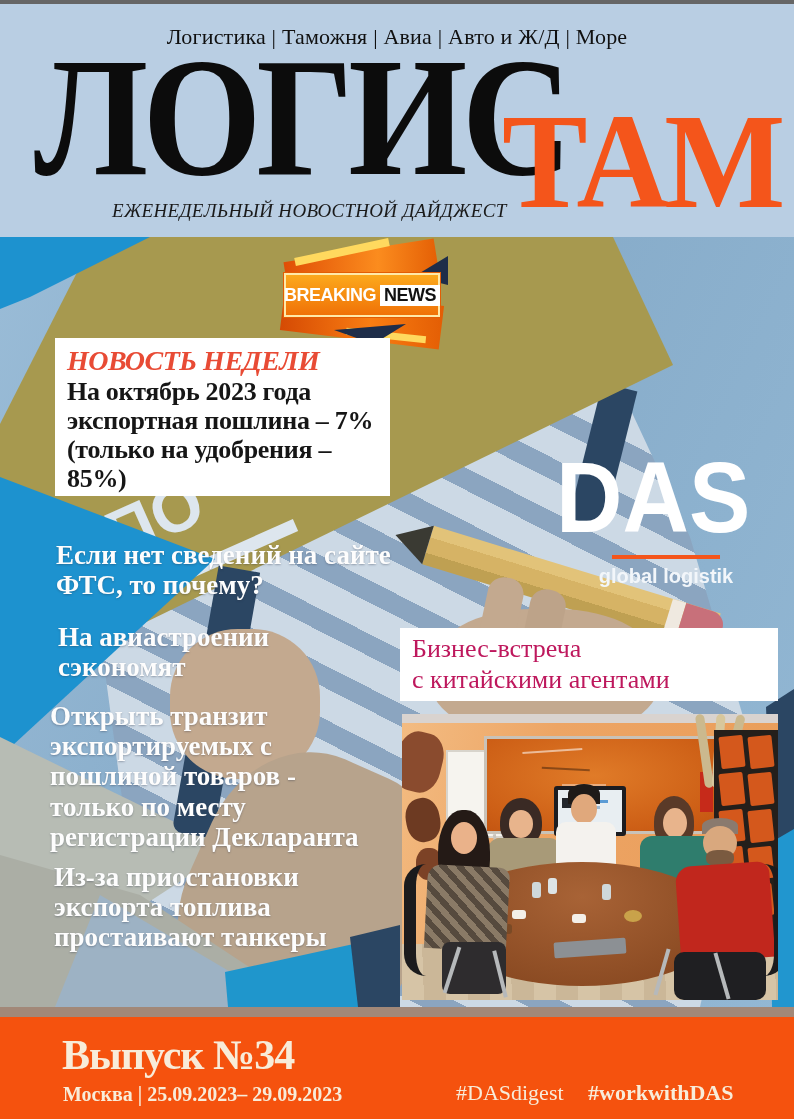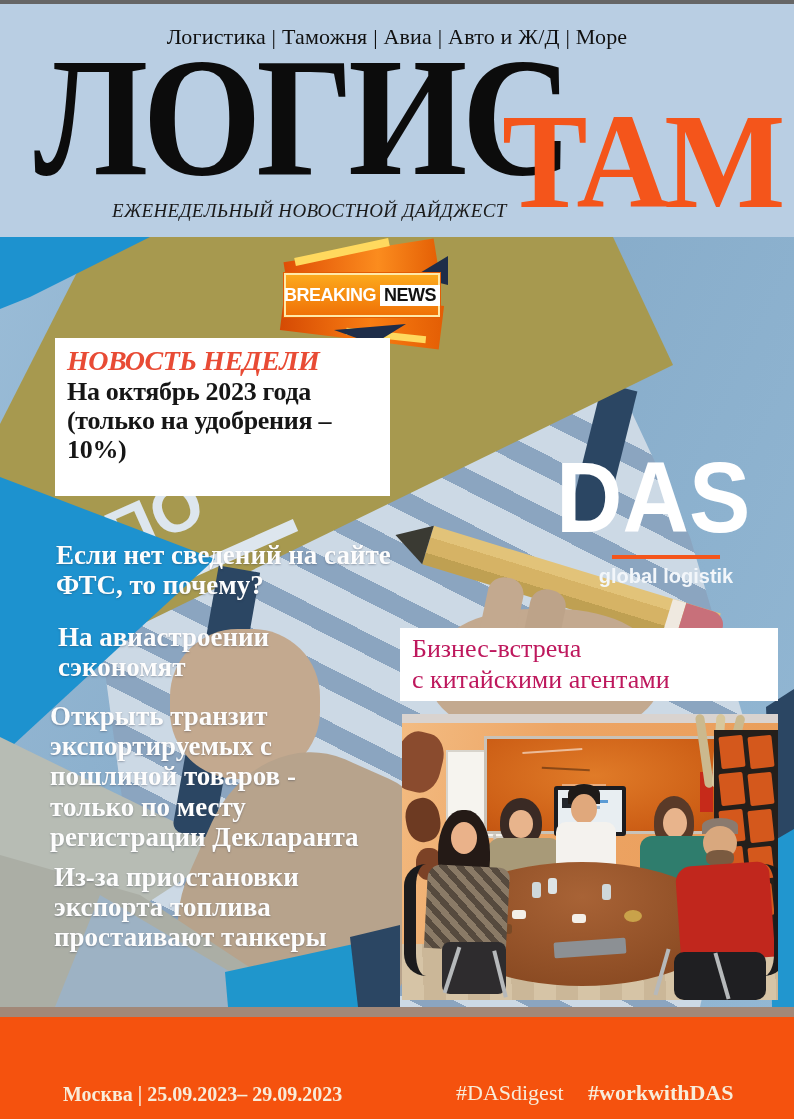--- a/index.html
+++ b/index.html
@@ -199,22 +199,23 @@
       <div class="fold2"></div>
       <div class="banner">
         <span class="w1">BREAKING</span>
         <span class="w2">NEWS</span>
       </div>
     </div>
 
     <div class="newsbox">
       <div class="label">НОВОСТЬ НЕДЕЛИ</div>
       <span class="line">На октябрь 2023 года</span>
+      <span class="line">экспортная пошлина – 7%</span>
       <span class="line">(только на удобрения –</span>
-      <span class="line">10%)</span>
+      <span class="line">85%)</span>
     </div>
 
     <div class="headline h2">На авиастроении сэкономят</div>
     <div class="headline h1">Если нет сведений на сайте ФТС, то почему?</div>
     <div class="headline h3">Открыть транзит экспортируемых с пошлиной товаров - только по месту регистрации Декларанта</div>
     <div class="headline h4">Из-за приостановки экспорта топлива простаивают танкеры</div>
 
     <div class="das">
       <div class="name">DAS</div>
       <div class="rule"></div>
@@ -312,18 +313,19 @@
         <div class="body" style="left:272px;top:238px;width:92px;height:48px;background:#1f1f22;border-radius:10px;"></div>
       </div>
       <div class="chairR"></div>
       <div class="cleg" style="left:258px;top:234px;transform:rotate(16deg);"></div>
       <div class="cleg" style="left:318px;top:238px;transform:rotate(-16deg);"></div>
     </div>
   </div>
 
   <div class="strip"></div>
   <footer class="footer">
+    <div class="issue">Выпуск №34</div>
     <div class="locdates">Москва | 25.09.2023– 29.09.2023</div>
     <div class="tag1">#DASdigest</div>
     <div class="tag2">#workwithDAS</div>
   </footer>
 
 </div>
 
 </body></html>

